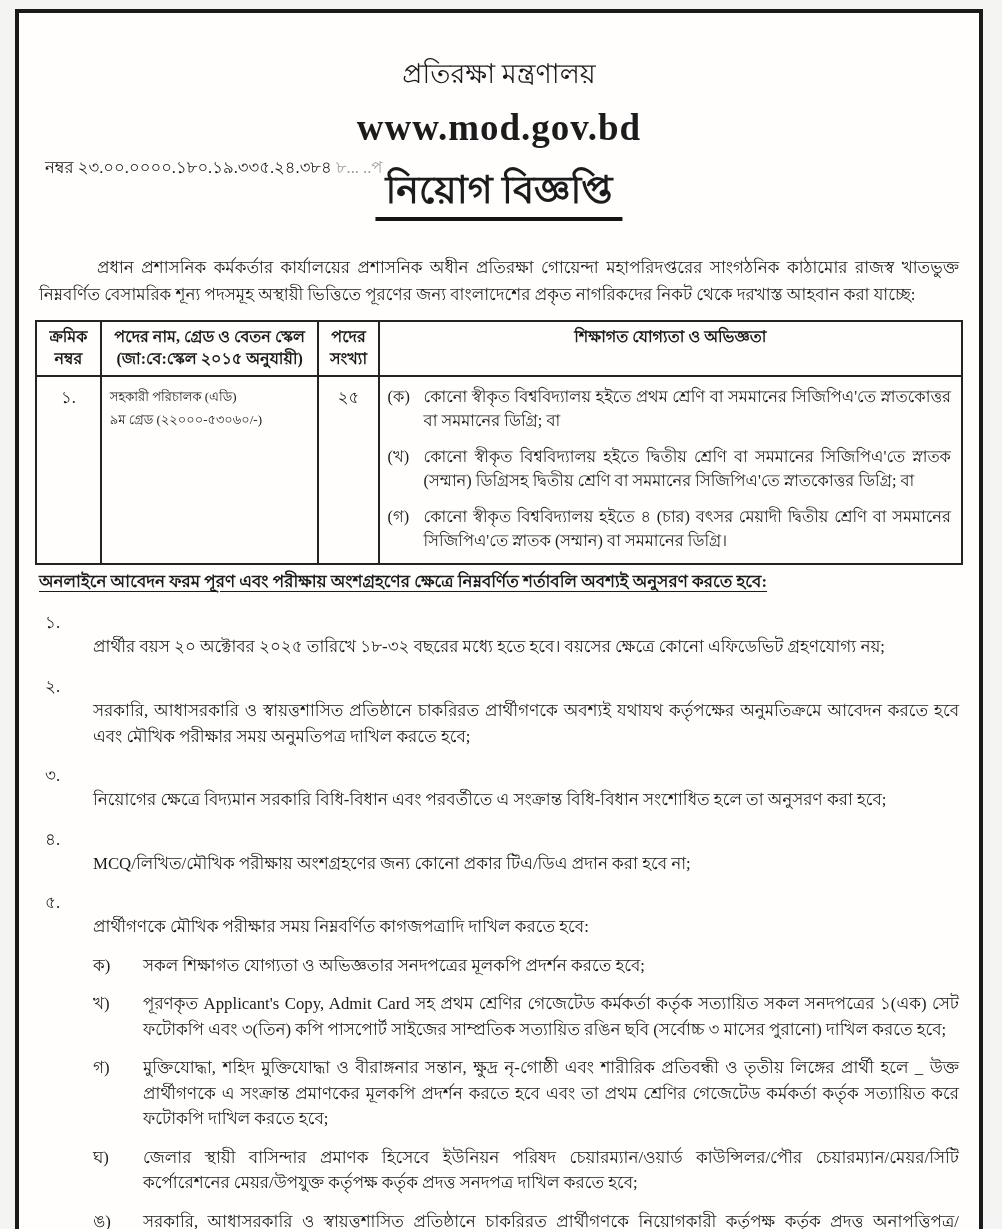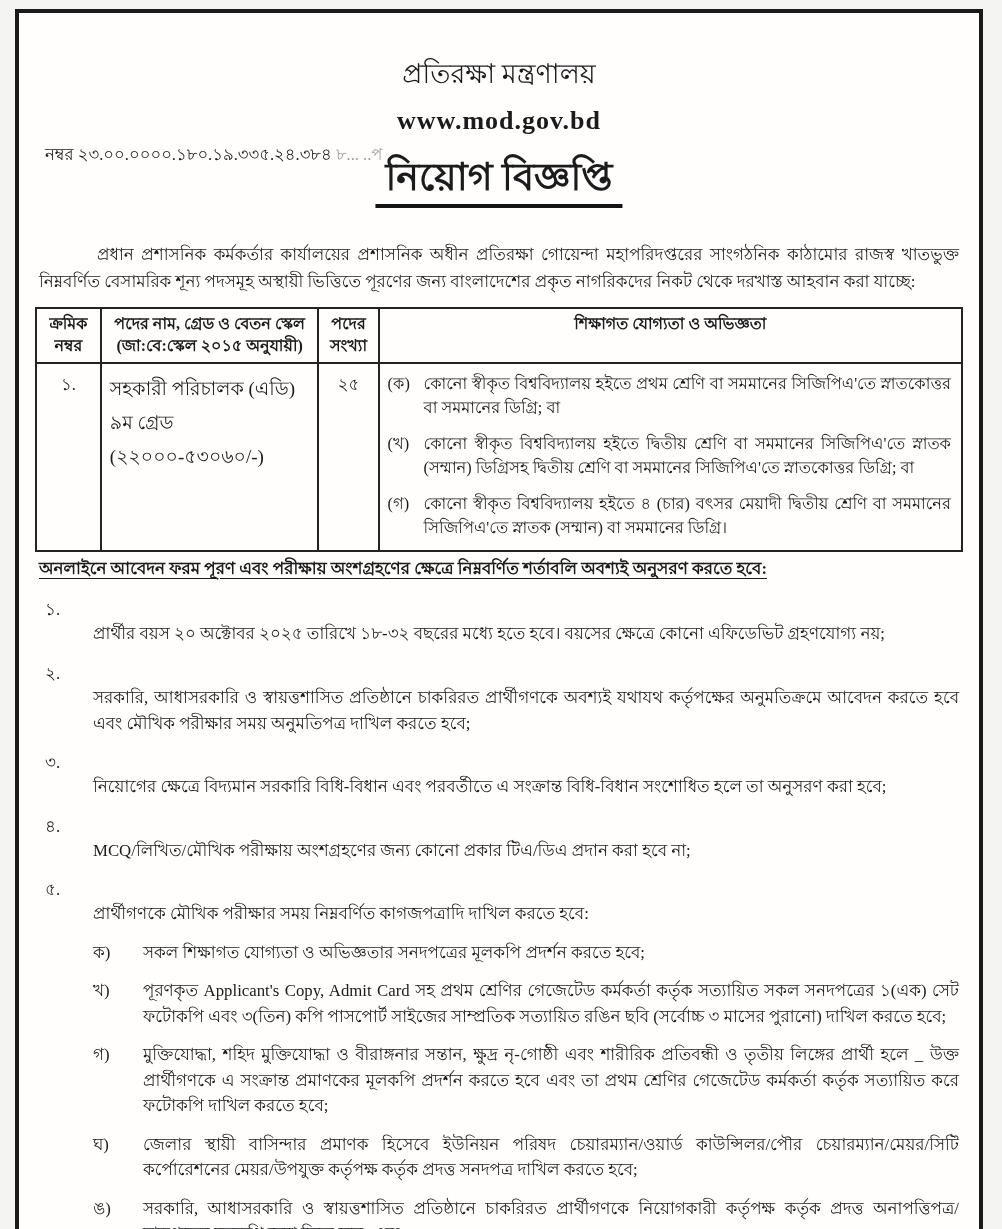--- a/index.html
+++ b/index.html
@@ -12,21 +12,21 @@
   }
   .frame{
     position:absolute;left:15px;top:9px;width:968px;height:1320px;
     border:4px solid #1a1a1a;background:#fffefd;box-sizing:border-box;
   }
   .content{padding:40px 16px 0 16px;}
   
   .doc-header{text-align:center;}
   .ministry{font-size:27px;font-weight:normal;}
   .address{font-size:30px;font-weight:bold;margin-top:8px;}
-  .website{font-size:26px;font-weight:bold;margin-top:8px;letter-spacing:1px;}
+  .website{font-size:37px;font-weight:bold;margin-top:8px;letter-spacing:1px;}
   
   .memo-row{position:relative;margin-top:6px;height:76px;}
   .memo-number{position:absolute;left:10px;top:0;font-size:16.5px;white-space:nowrap;}
   .memo-number .tail{opacity:.45;}
   .doc-title{
     position:absolute;left:50%;transform:translateX(-50%);top:14px;
     font-size:38px;font-weight:bold;line-height:1.15;
     border-bottom:4px solid #141414;padding:0 10px 4px;white-space:nowrap;
   }
   .date-block{position:absolute;right:4px;top:2px;display:flex;gap:9px;font-size:16.5px;align-items:flex-start;}
@@ -38,21 +38,21 @@
   .intro{margin-top:24px;font-size:16.8px;line-height:1.58;text-align:justify;text-indent:58px;padding:0 4px;}
   
   .post-table{width:100%;border-collapse:collapse;margin-top:12px;font-size:16px;}
   .post-table th,.post-table td{border:2px solid #232323;vertical-align:top;box-sizing:border-box;}
   .post-table th{font-weight:bold;text-align:center;padding:4px 4px;line-height:1.4;}
   .col-serial{width:7%;}
   .col-post{width:23.5%;}
   .col-count{width:6.5%;}
   .col-qual{width:63%;}
   td.cell-serial{text-align:center;padding-top:8px;font-size:16.5px;}
-  td.cell-post{padding:8px 8px;line-height:1.8;font-size:19px;margin-top:12px;}
+  td.cell-post{padding:8px 8px;line-height:1.8;font-size:13px;margin-top:12px;}
   td.cell-count{text-align:center;padding-top:8px;font-size:16.5px;font-family:Liberation Mono, monospace;}
   td.cell-qual{padding:8px 10px 10px 8px;}
   .qual-item{display:flex;margin-bottom:11px;line-height:1.5;font-size:16.3px;}
   .qual-item:last-child{margin-bottom:0;}
   .qual-marker{flex:none;width:36px;}
   .qual-text{flex:1;text-align:justify;}
   
   .cond-heading{
     margin-top:3px;font-size:16.8px;font-weight:bold;
     text-decoration:underline;text-underline-offset:4px;padding:0 4px;

